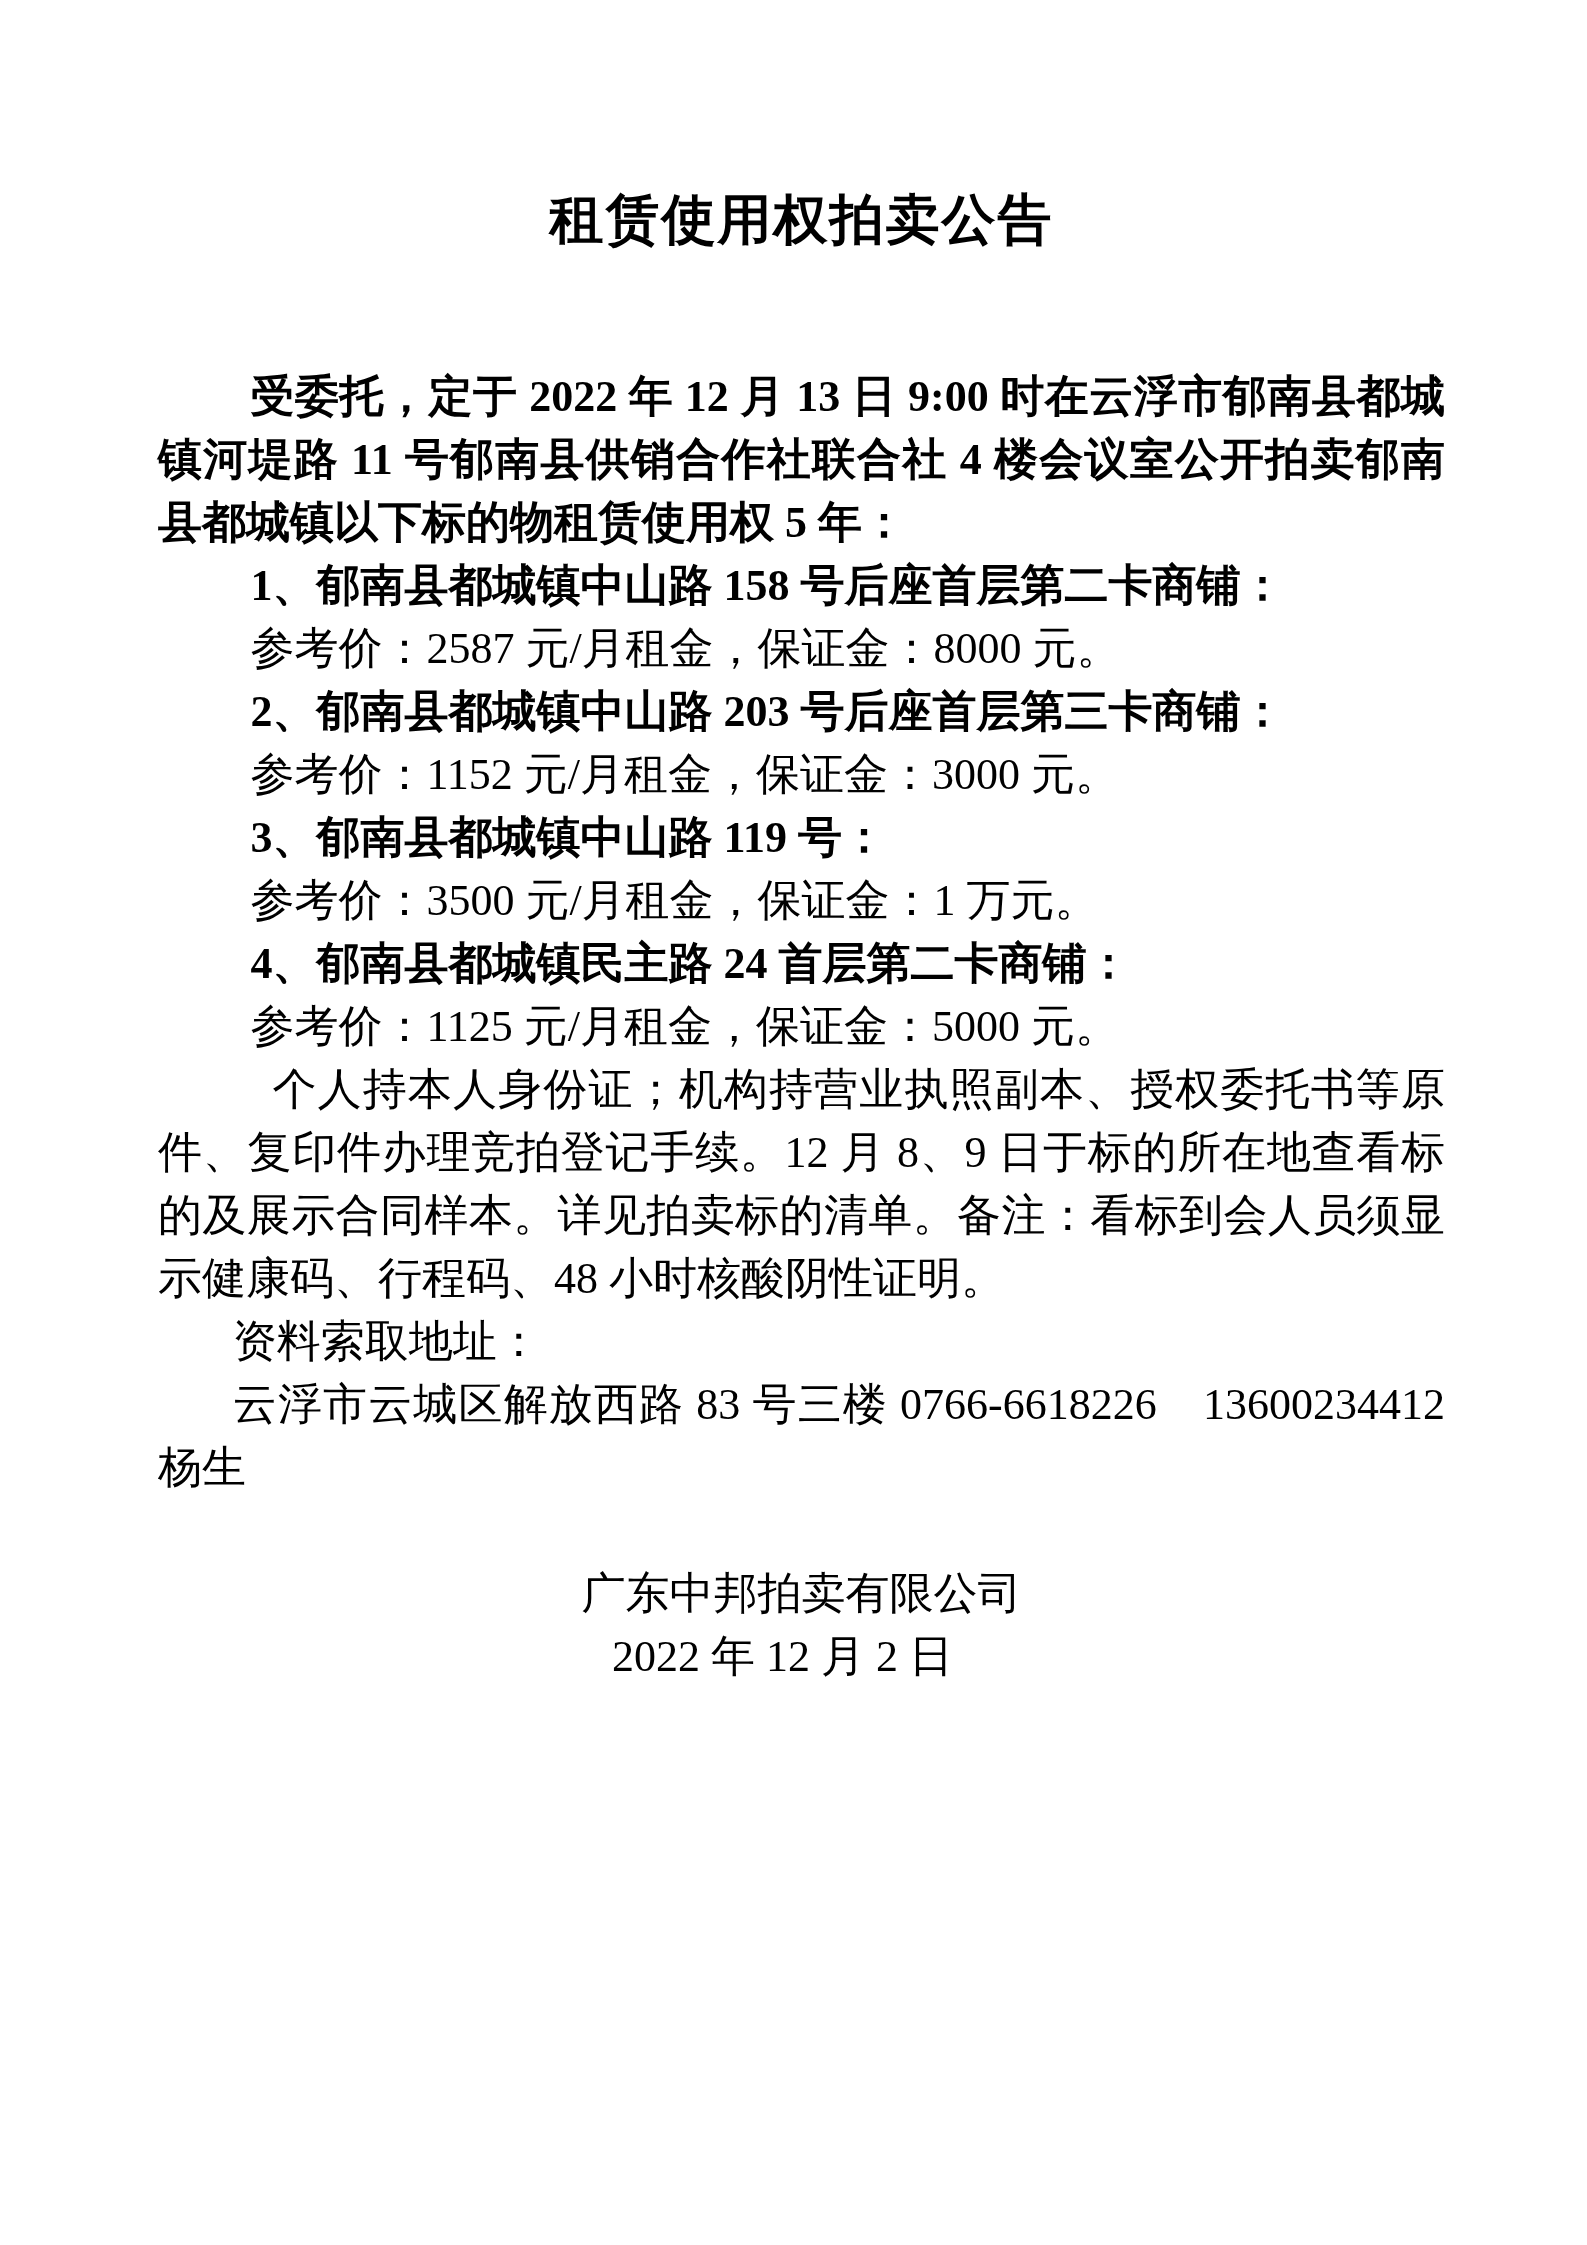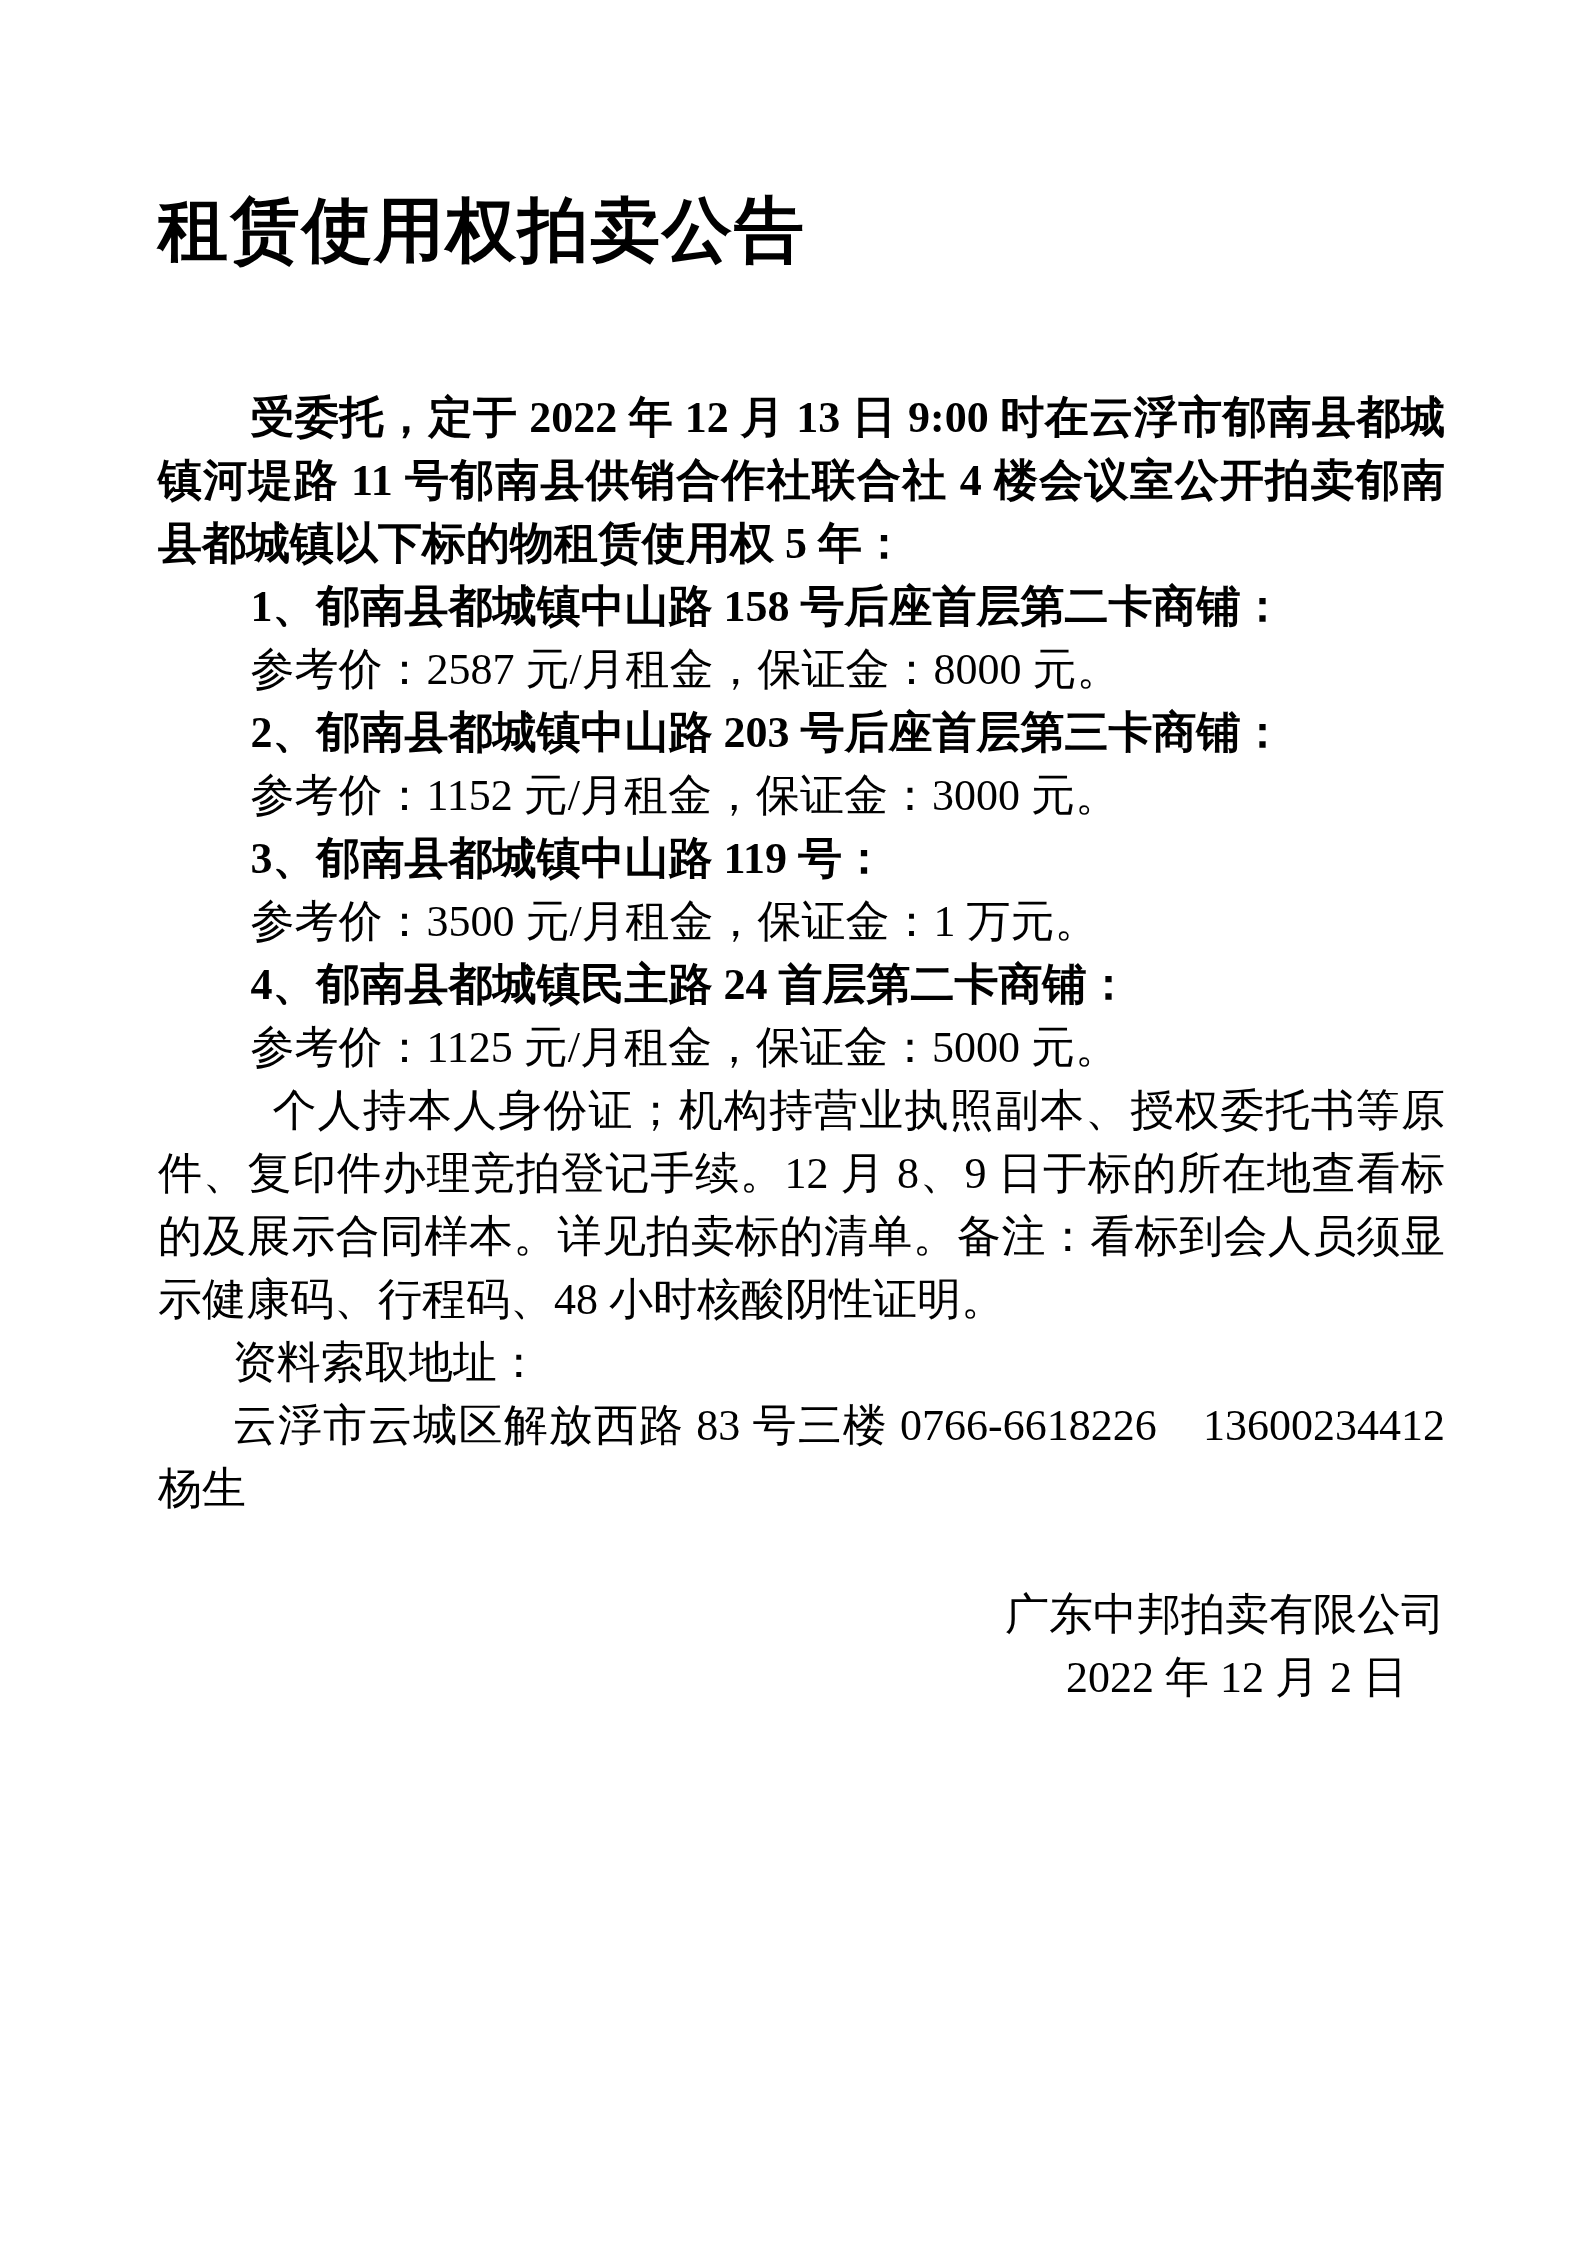--- a/index.html
+++ b/index.html
@@ -8,23 +8,23 @@
     width: 1587px;
     height: 2245px;
     background: #ffffff;
     color: #000000;
     font-family: "Liberation Serif", "DejaVu Serif", serif;
     box-sizing: border-box;
     padding: 185px 142px 0 158px;
     overflow: hidden;
   }
   .doc-title {
-    font-size: 70px;
+    font-size: 54px;
     font-weight: 700;
-    text-align: left;
+    text-align: center;
     line-height: 1.3;
     margin: 0;
     letter-spacing: 2px;
     white-space: nowrap;
   }
   .doc-body {
     margin-top: 110px;
     font-size: 44px;
     line-height: 63px;
     text-align: justify;
@@ -34,21 +34,21 @@
   .indent26 { text-indent: 2.6em; }
   .indent17 { text-indent: 1.7em; }
   .bold { font-weight: 700; }
   .bu {
     font-weight: 700;
     text-decoration: underline;
     text-underline-offset: 9px;
     text-decoration-thickness: 2px;
   }
   .signature {
-    text-align: right;
+    text-align: center;
     margin-top: 63px;
   }
   .signature p { margin: 0; }
   .signature .sig-date { padding-right: 38px; }
 </style>
 </head>
 <body>
 
 <div class="page">
 

